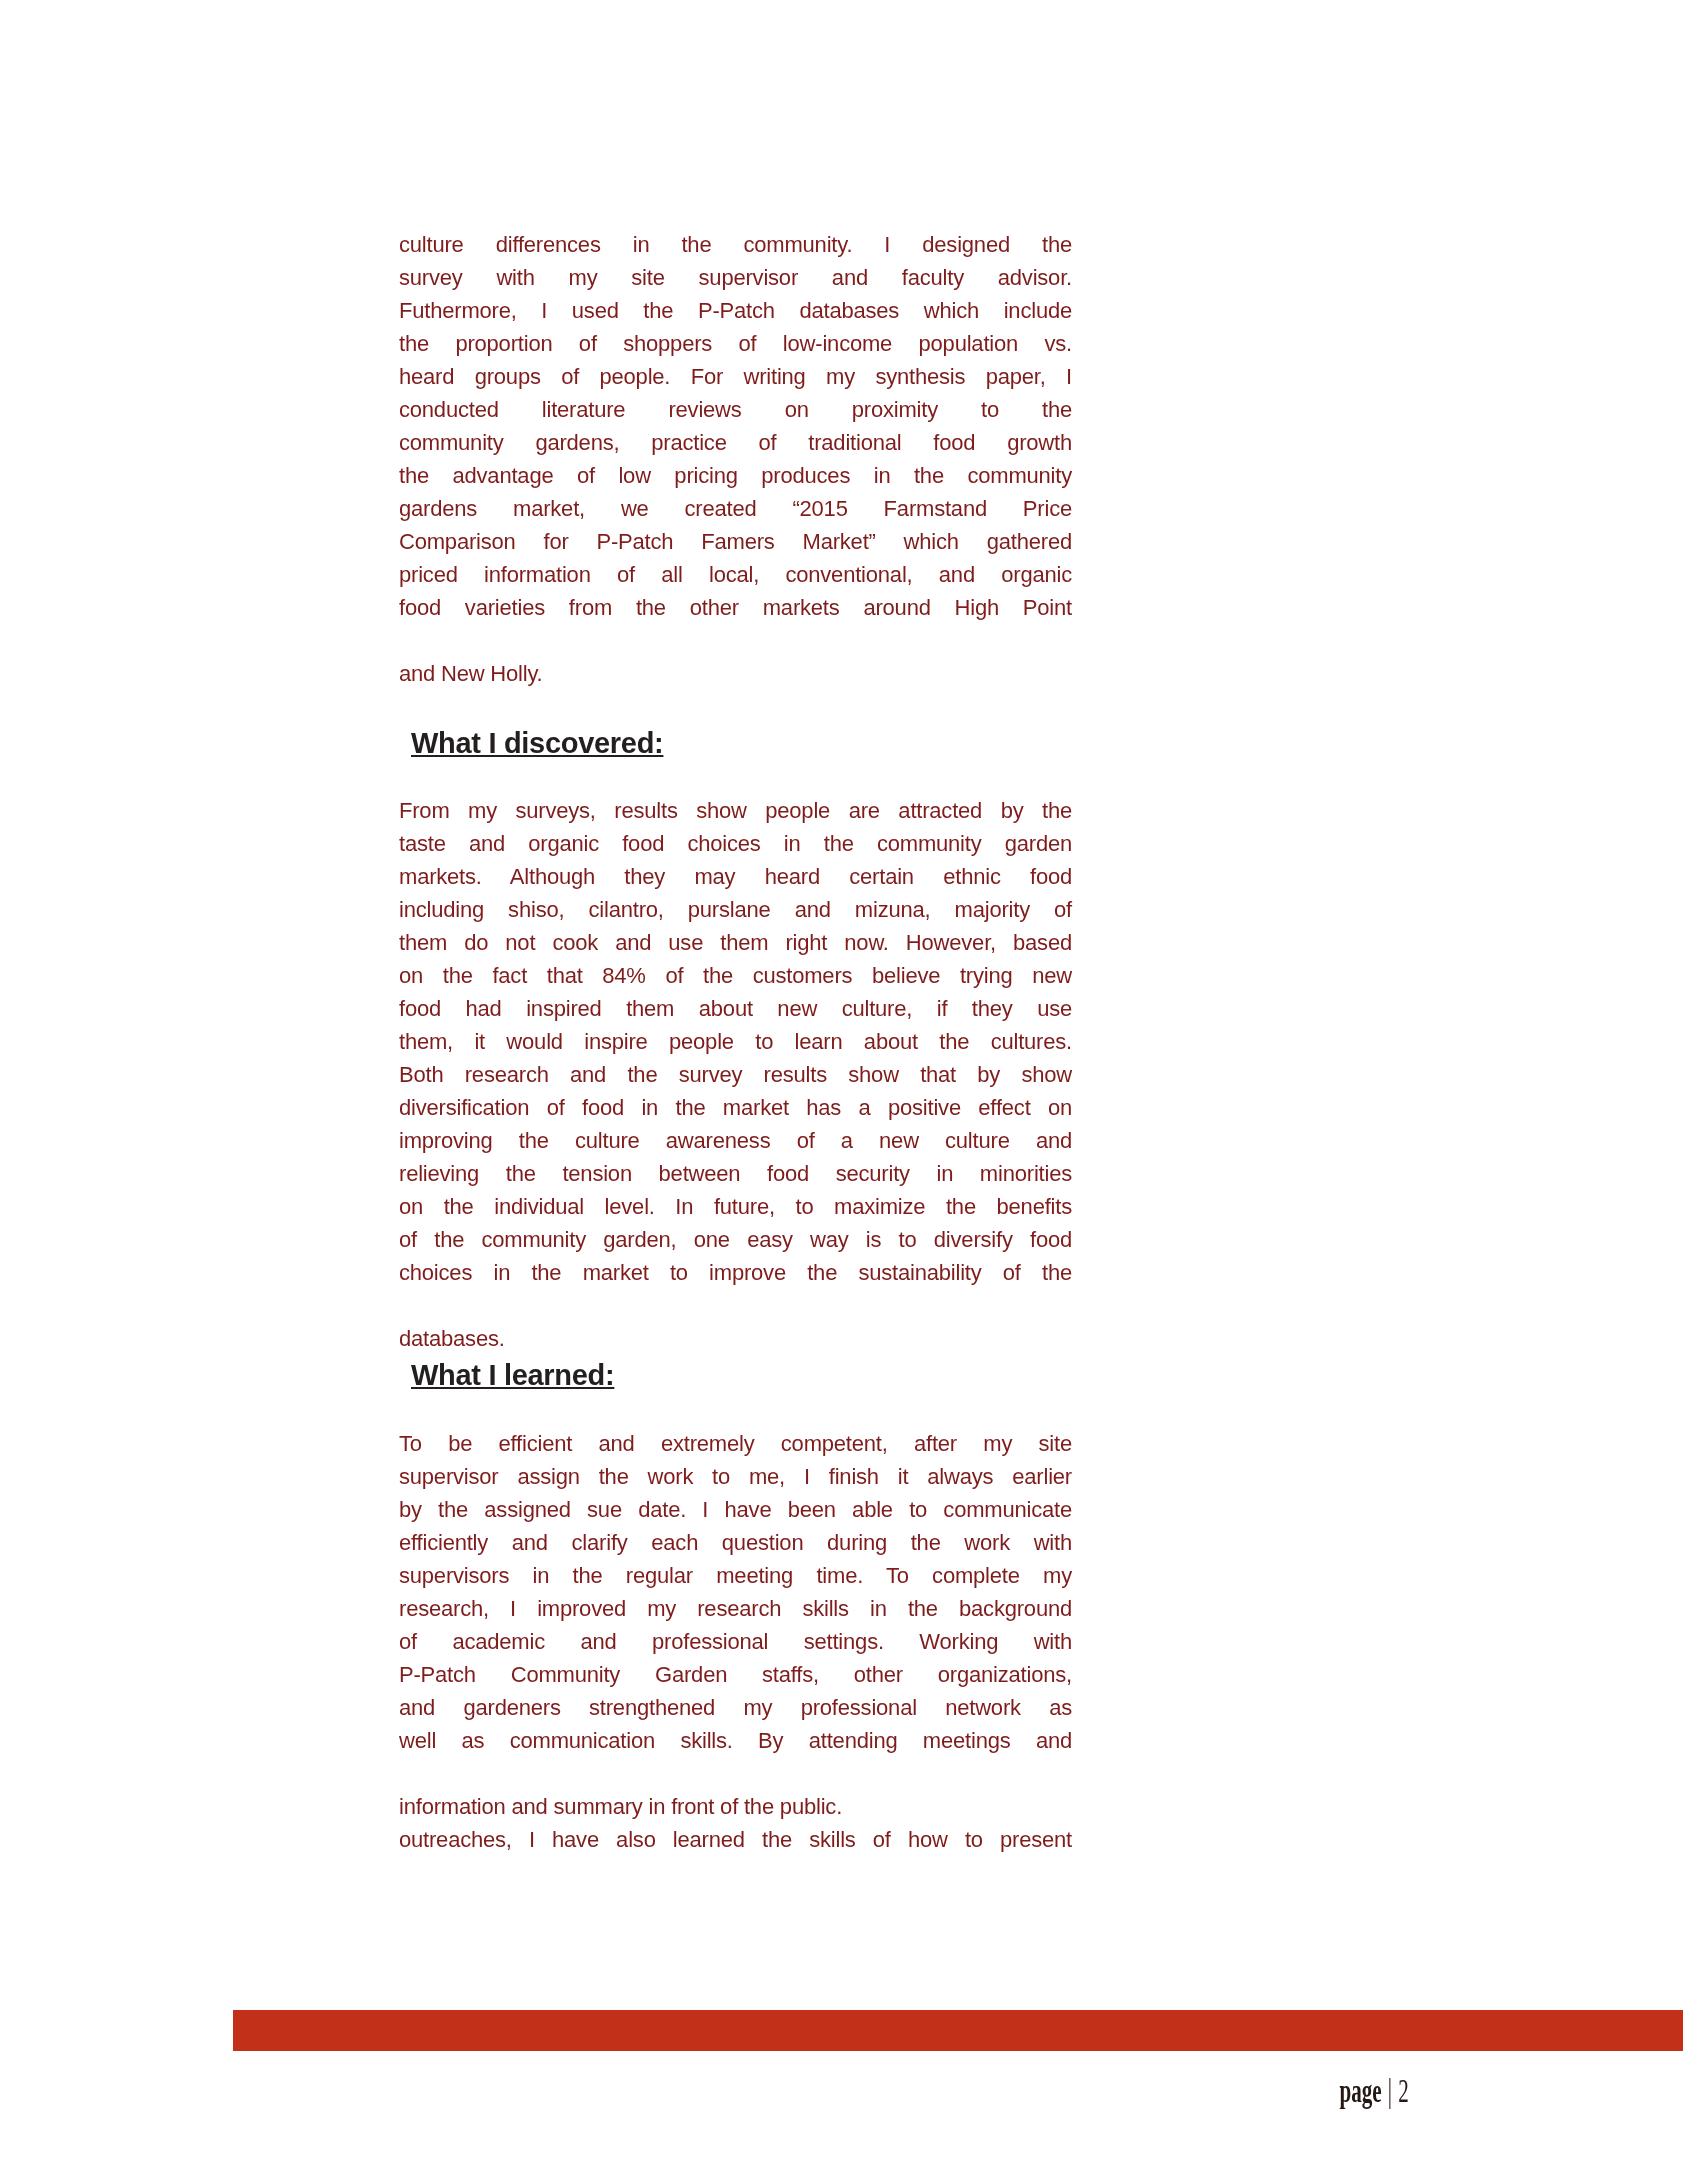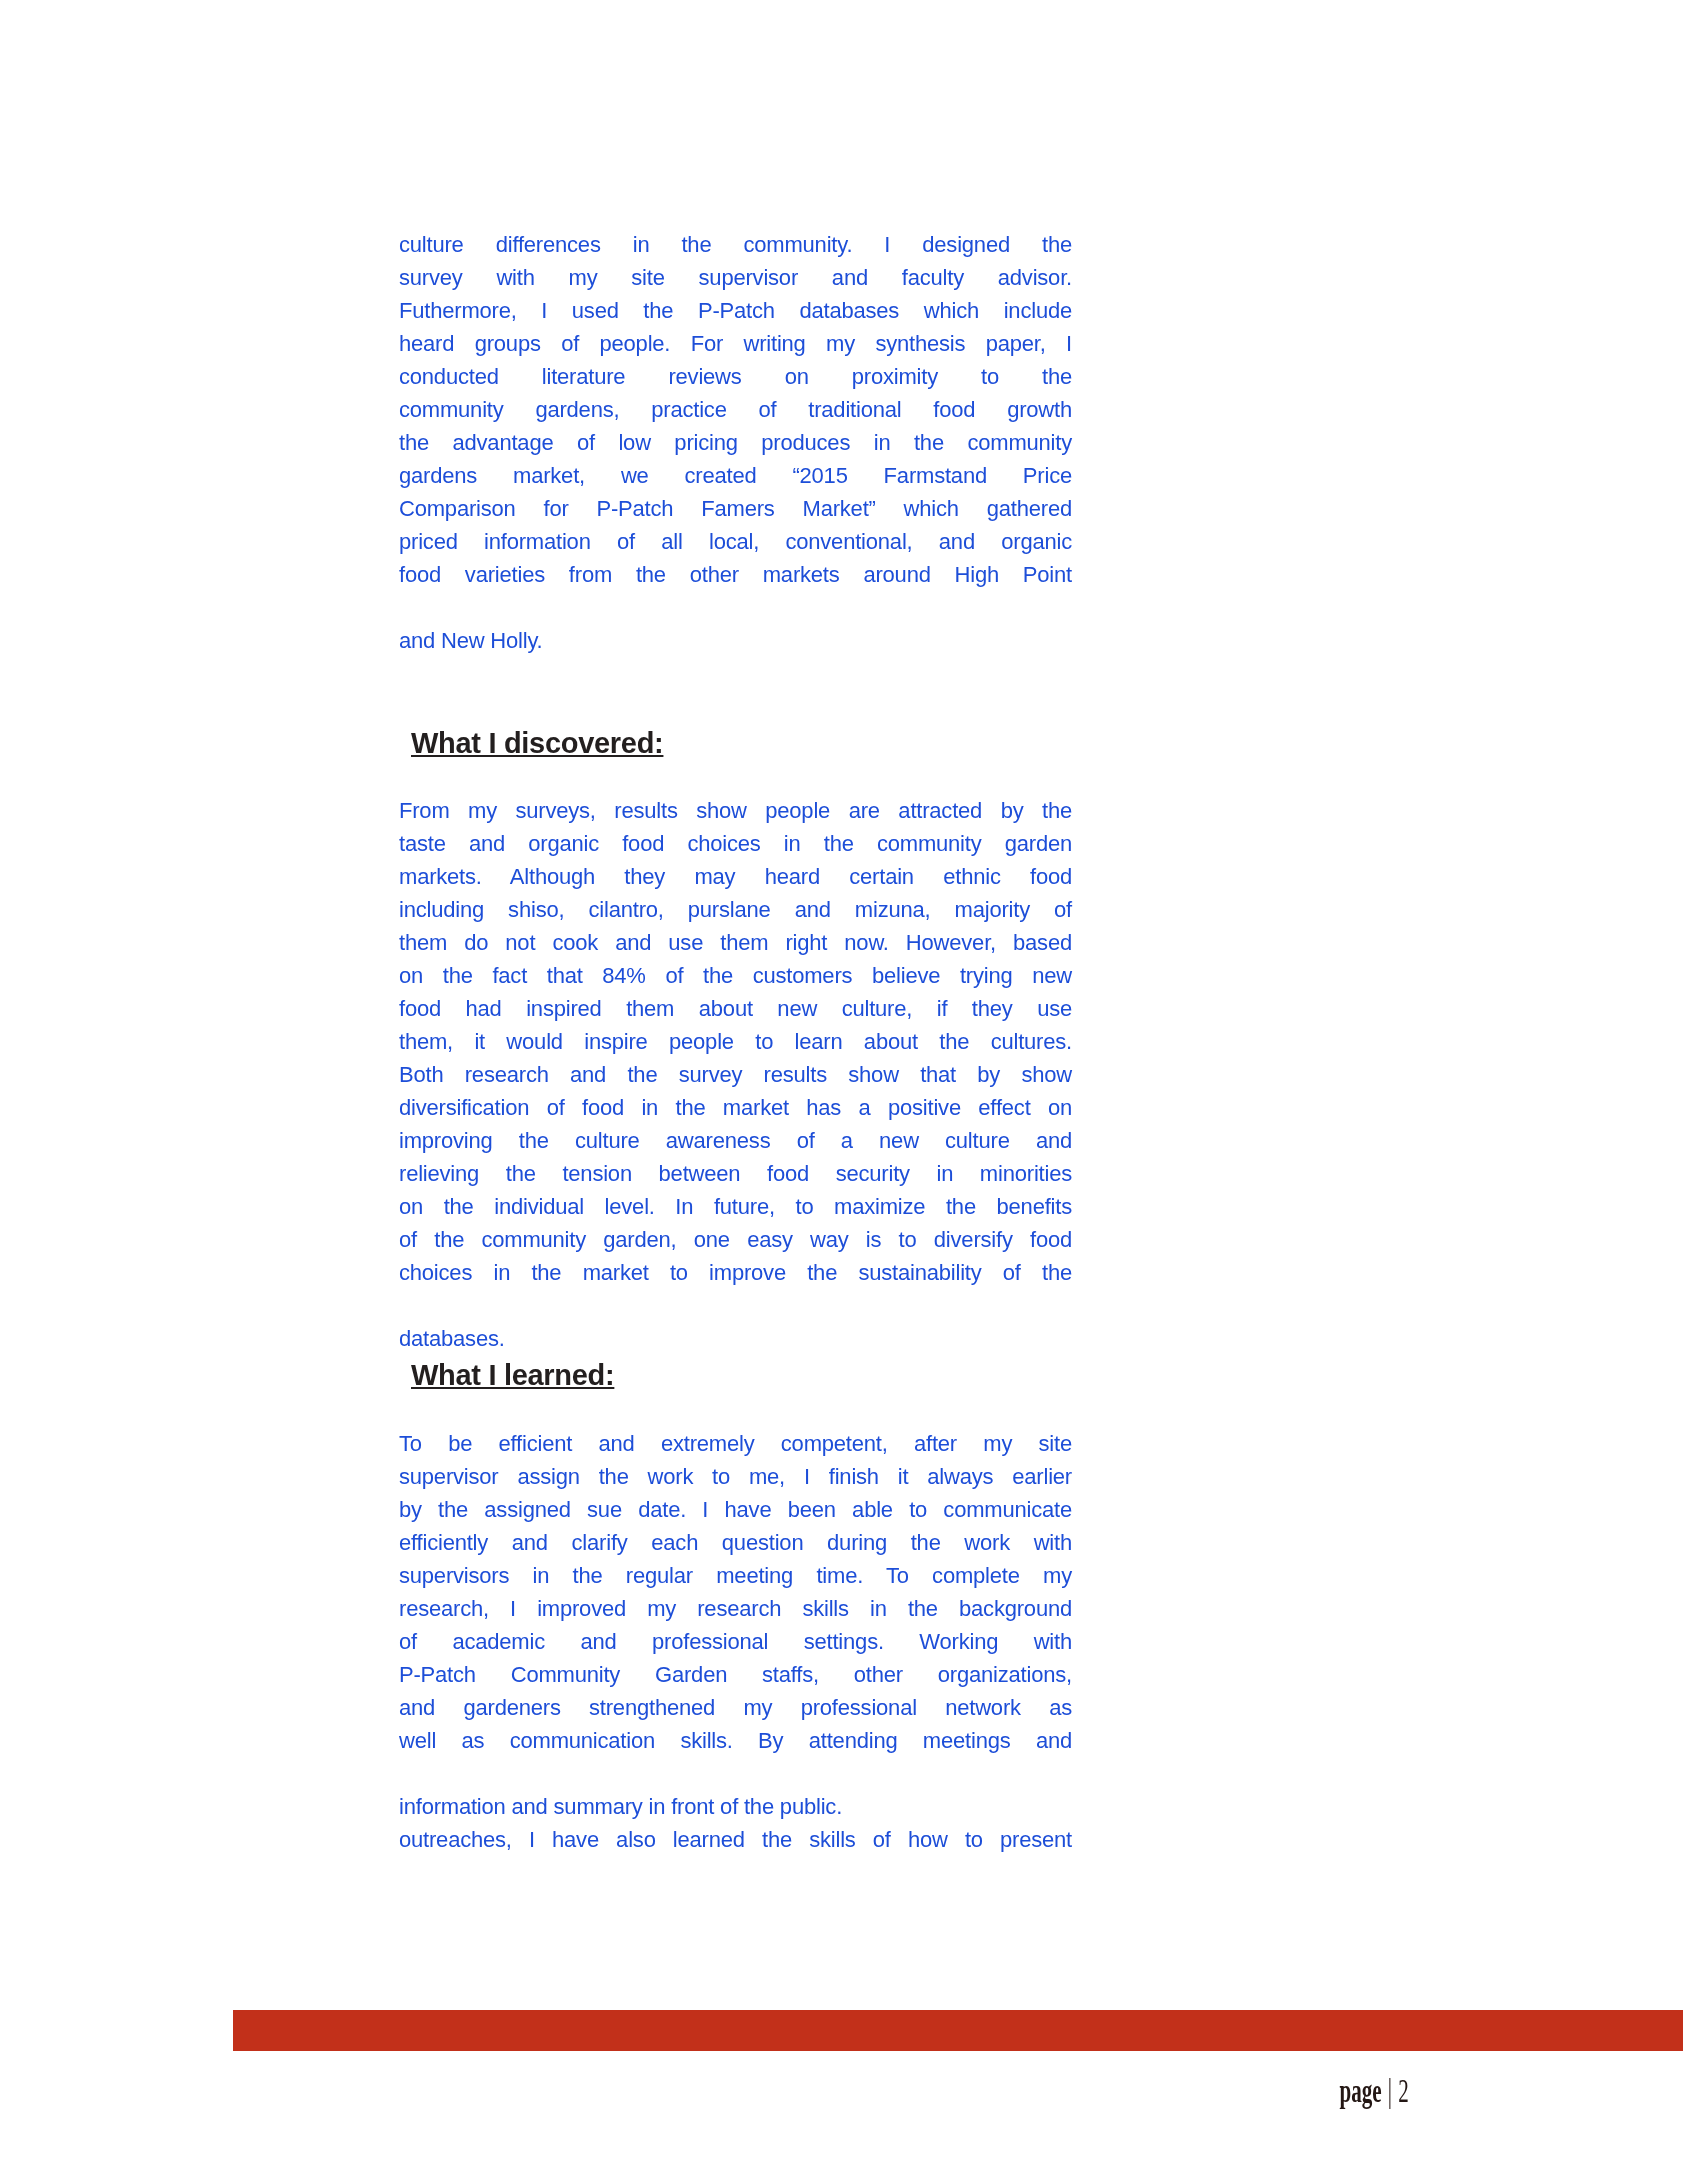--- a/index.html
+++ b/index.html
@@ -27,21 +27,21 @@
     left: 399px;
     width: 673px;
   }
   .para {
     position: absolute;
     left: 0;
     width: 673px;
     font-size: 22px;
     letter-spacing: -0.2px;
     line-height: 33px;
-    color: #1d4ed8;
+    color: #7f1d1d;
   }
   .para .line {
     text-align: justify;
     text-align-last: justify;
     white-space: normal;
     height: 33px;
     overflow: visible;
   }
   .para .line.line-last {
     text-align-last: left;
@@ -91,20 +91,21 @@
 </head>
 <body>
 
 <div class="page">
   <div class="column">
 
     <div class="para" id="p1">
         <div class="line">culture differences in the community. I designed the</div>
         <div class="line">survey with my site supervisor and faculty advisor.</div>
         <div class="line">Futhermore, I used the P-Patch databases which include</div>
+        <div class="line">the proportion of shoppers of low-income population vs.</div>
         <div class="line">heard groups of people. For writing my synthesis paper, I</div>
         <div class="line">conducted literature reviews on proximity to the</div>
         <div class="line">community gardens, practice of traditional food growth</div>
         <div class="line">the advantage of low pricing produces in the community</div>
         <div class="line">gardens market, we created “2015 Farmstand Price</div>
         <div class="line">Comparison for P-Patch Famers Market” which gathered</div>
         <div class="line">priced information of all local, conventional, and organic</div>
         <div class="line">food varieties from the other markets around High Point</div>
         <div class="line line-last">and New Holly.</div>
       </div>

